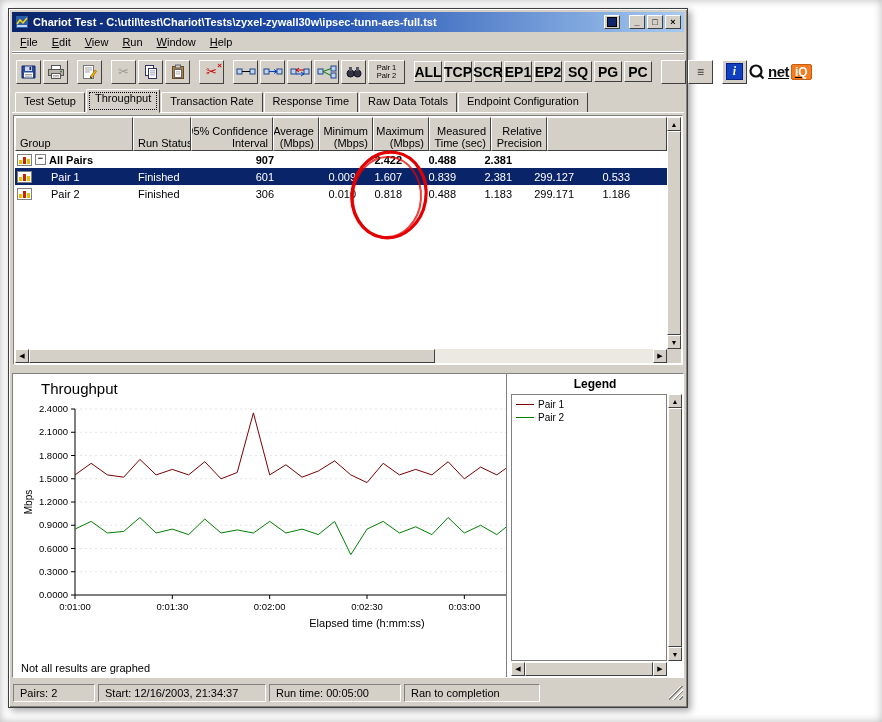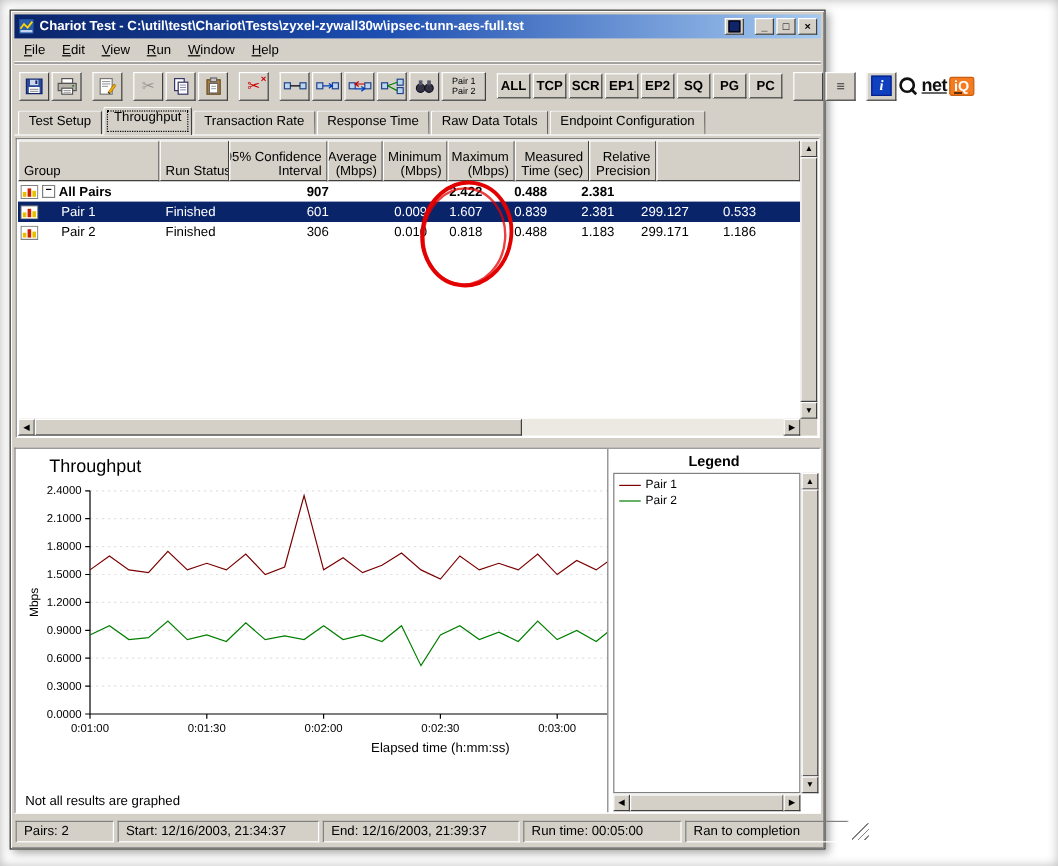--- a/index.html
+++ b/index.html
@@ -19,21 +19,21 @@
   .tb-gap{width:5px;}
   
   .menubar{height:19px;flex:none;display:flex;align-items:center;font-size:11px;padding-left:1px;border-bottom:1px solid #fff;}
   .menu-item{padding:2px 7px;cursor:default;}
   
   .toolbar{height:33px;flex:none;display:flex;align-items:center;padding:2px 3px;border-top:1px solid #808080;
     box-shadow:inset 0 1px 0 #fff;}
   .tbtn{width:25px;height:24px;flex:none;background:#d4d0c8;border:1px solid;border-color:#fff #404040 #404040 #fff;
     display:inline-flex;align-items:center;justify-content:center;padding:0;margin:0 1px;font-family:inherit;}
   .tbtn.disabled svg,.tbtn.disabled span{opacity:.4;filter:grayscale(1);}
-  .tbtn.filter{width:28px;height:21px;font-size:11px;font-weight:bold;letter-spacing:0;}
+  .tbtn.filter{width:28px;height:21px;font-size:14px;font-weight:bold;letter-spacing:0;}
   .tbtn.pair12{width:37px;height:24px;flex-direction:column;font-size:7.5px;line-height:8px;}
   .tbsep{width:7px;flex:none;}
   .cuticon{font-size:13px;color:#444;}
   .delicon{font-size:13px;color:#cc0000;position:relative;}
   .delicon .x{position:absolute;top:-3px;right:-5px;font-size:8px;font-weight:bold;color:#cc0000;}
   .notesicon{font-size:12px;font-weight:bold;color:#333;}
   .helpicon{width:15px;height:15px;background:#1040c0;color:#fff;font-family:"Liberation Serif",serif;
     font-style:italic;font-weight:bold;font-size:12px;display:flex;align-items:center;justify-content:center;border:1px solid #00208a;}
   .brand{margin-left:auto;display:flex;align-items:center;gap:2px;padding-right:3px;text-decoration:underline;}
   .brand .net{font-weight:bold;font-size:15px;letter-spacing:-0.5px;color:#111;}
@@ -443,19 +443,18 @@
         <button class="sb-btn">◀</button>
         <div class="sb-thumb-h" style="flex:1;width:auto;"></div>
         <button class="sb-btn">▶</button>
       </div>
     </div>
   </div>
 
   <div class="statusbar" id="statusbar">
       <div class="sbp" style="width: 82px;">Pairs: 2</div>
       <div class="sbp" style="width: 168px;">Start: 12/16/2003, 21:34:37</div>
-      <div class="sbp" style="width: 164px;">End: 12/16/2003, 21:39:37</div>
       <div class="sbp" style="width: 132px;">Run time: 00:05:00</div>
       <div class="sbp" style="width: 136px;">Ran to completion</div>
       <div class="grip"></div>
     </div>
 
 </div>
 
 </body></html>

